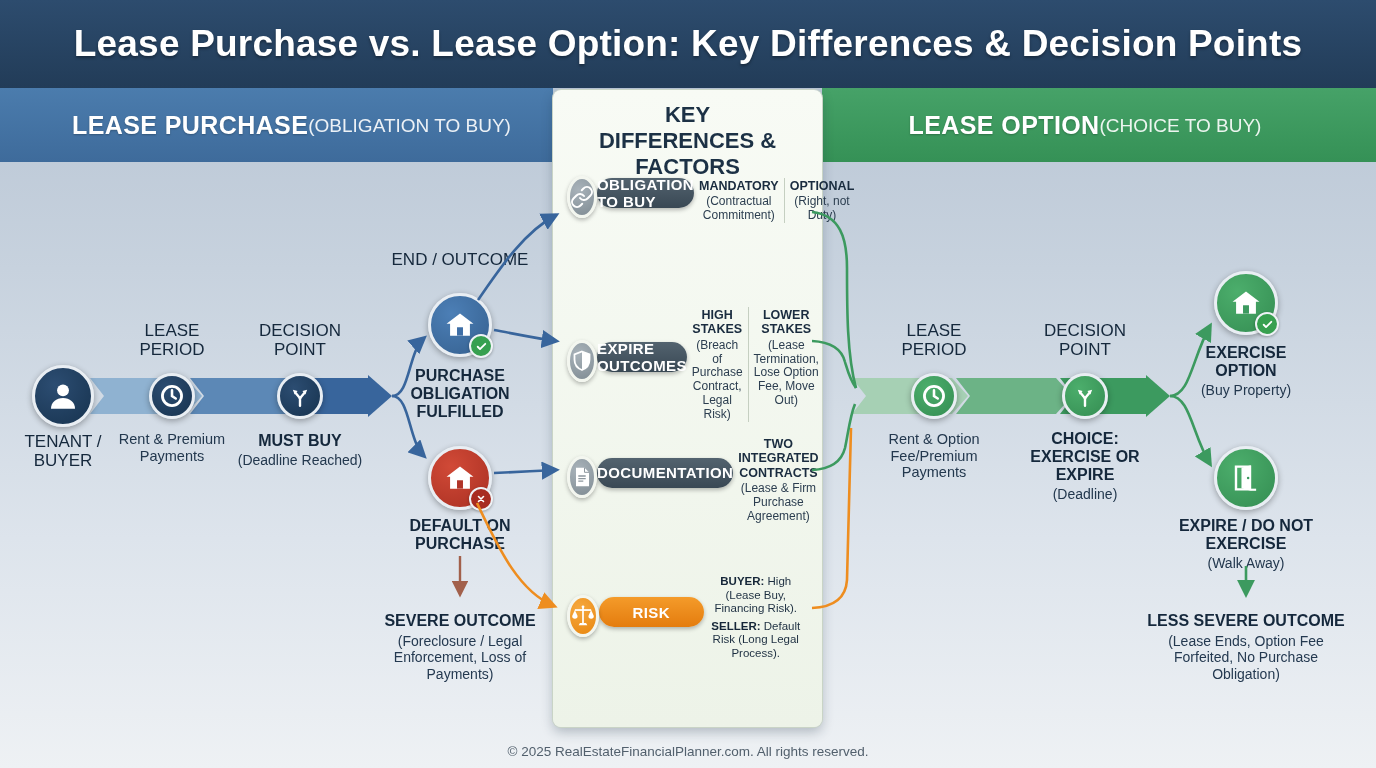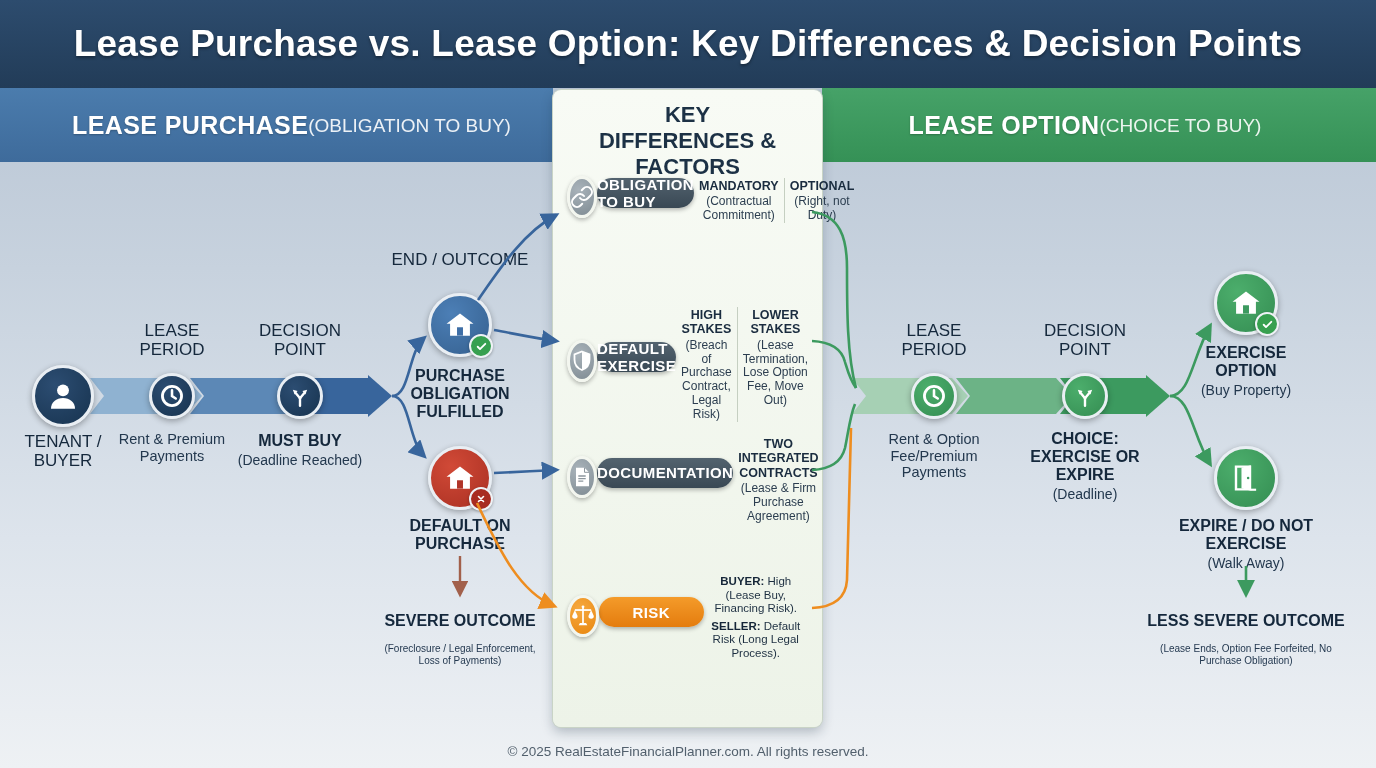--- a/index.html
+++ b/index.html
@@ -71,21 +71,21 @@
     right:-4px; bottom:-4px; box-shadow:0 1px 3px rgba(0,0,0,.3); }
   .badge.check { background:#37a050; }
   .badge.cross { background:#a82b20; }
 
   
   .lbl { position:absolute; text-align:center; transform:translateX(-50%); z-index:4; color:#15283c; }
   .h17 { font-size:17px; font-weight:normal; line-height:1.1; }
   .h16 { font-size:16px; font-weight:bold; line-height:1.12; }
   .d145 { font-size:14.5px; line-height:1.15; color:#23384e; margin-top:2px; }
   .d14  { font-size:14px;  line-height:1.15; color:#23384e; margin-top:2px; }
-  .d135 { font-size:10px; line-height:1.18; color:#243950; margin-top:13px; }
+  .d135 { font-size:14px; line-height:1.18; color:#243950; margin-top:3px; }
 
   .connectors { position:absolute; left:0; top:0; z-index:5; pointer-events:none; }
 
   .footer { position:absolute; left:688px; top:744px; transform:translateX(-50%); z-index:4;
     font-size:13.5px; color:#52606d; white-space:nowrap; }
 </style>
 </head>
 <body>
 
 <div class="stage">
@@ -182,21 +182,21 @@
       </div>
     </div>
 
     <div class="factor" style="top:203px">
       <div class="f-circle">
         <svg width="24" height="24" viewBox="0 0 24 24">
           <path d="M12 2.5l7.5 2.8v5.2c0 5.2-3.2 8.9-7.5 10.5C7.7 19.4 4.5 15.7 4.5 10.5V5.3z" fill="none" stroke="#fff" stroke-width="1.8"></path>
           <path d="M12 2.5l7.5 2.8v5.2c0 5.2-3.2 8.9-7.5 10.5z" fill="#fff"></path>
         </svg>
       </div>
-      <div class="f-pill">DEFAULT EXERCISE</div>
+      <div class="f-pill">EXPIRE OUTCOMES</div>
       <div class="f-cols">
         <div class="f-col">
           <div class="f-heading">HIGH STAKES</div>
           <div class="f-detail">(Breach of Purchase Contract, Legal Risk)</div>
         </div>
         <div class="f-col">
           <div class="f-heading">LOWER STAKES</div>
           <div class="f-detail">(Lease Termination, Lose Option Fee, Move Out)</div>
         </div>
       </div>

